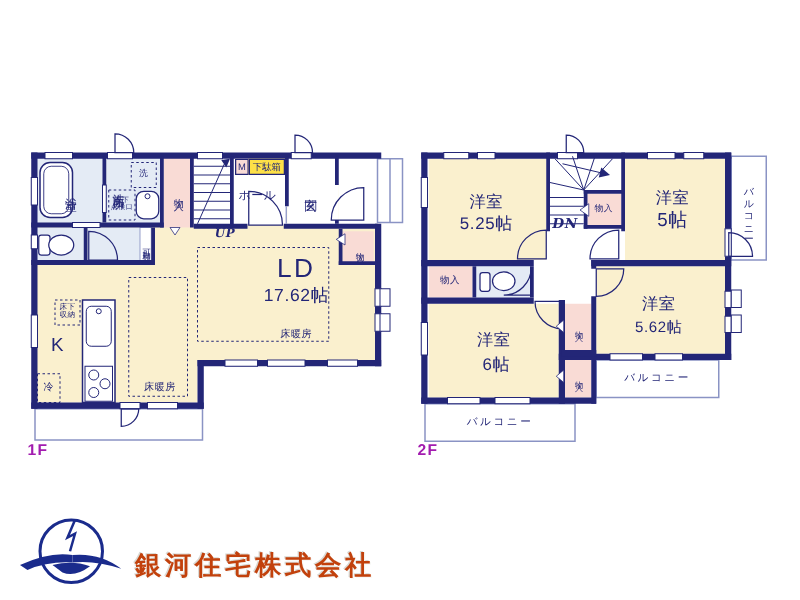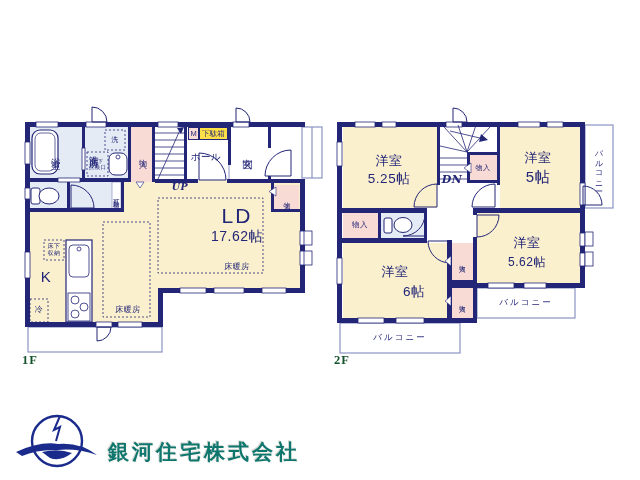--- a/index.html
+++ b/index.html
@@ -5,23 +5,23 @@
   html,body{margin:0;padding:0;background:#fff;}
   #stage{position:relative;width:640px;height:480px;background:#ffffff;overflow:hidden;
          font-family:"Liberation Sans","DejaVu Sans",sans-serif;}
   svg{position:absolute;left:0;top:0;}
   .lbl{position:absolute;color:#232677;transform:translate(-50%,-50%);
        white-space:pre-line;text-align:center;line-height:1.18;letter-spacing:0.5px;}
   .v{writing-mode:vertical-rl;letter-spacing:1.5px;line-height:1;}
   .it{font-style:italic;font-family:"DejaVu Serif","Liberation Serif",serif;font-weight:bold;}
   .box{position:absolute;border:1px solid #232677;color:#232677;display:flex;
        align-items:center;justify-content:center;font-size:7.5px;line-height:1;}
-  .fl{position:absolute;font-weight:bold;color:#14532d;font-size:12.5px;letter-spacing:1px;font-family:Liberation Serif, serif;}
+  .fl{position:absolute;font-weight:bold;color:#a21caf;font-size:12.5px;letter-spacing:1px;}
   .company{position:absolute;left:108px;top:438px;font-size:21px;font-weight:bold;
-       color:#0f766e;letter-spacing:3px;
+       color:#c2410c;letter-spacing:3px;
        text-shadow:1px 1px 0 #f7f7f4,-1px -1px 0 #d9d9d4;text-align:center;}
 </style>
 </head>
 <body>
 
 <div id="stage">
 
 <svg width="640" height="480" viewBox="0 0 640 480">
 
   <g>
@@ -273,21 +273,21 @@
 収納</div>
 <div class="fl" style="left:22px;top:353px">1F</div>
 
 <div class="lbl" style="left:389px;top:161px;font-size:13px">洋室</div>
 <div class="lbl" style="left:389px;top:179px;font-size:13.5px">5.25帖</div>
 <div class="lbl" style="left:538px;top:158px;font-size:13px">洋室</div>
 <div class="lbl" style="left:538px;top:177px;font-size:15px">5帖</div>
 <div class="lbl" style="left:527px;top:243px;font-size:13px">洋室</div>
 <div class="lbl" style="left:527px;top:262px;font-size:12px">5.62帖</div>
 <div class="lbl" style="left:395px;top:272px;font-size:13px">洋室</div>
-<div class="lbl" style="left:414px;top:292px;font-size:13.5px">6帖</div>
+<div class="lbl" style="left:397px;top:292px;font-size:13.5px">6帖</div>
 <div class="lbl it" style="left:452px;top:180px;font-size:11px">DN</div>
 <div class="lbl" style="left:483px;top:168px;font-size:7px">物入</div>
 <div class="lbl" style="left:360px;top:225px;font-size:7.5px">物入</div>
 <div class="lbl v" style="left:462px;top:261px;font-size:6.5px">物入</div>
 <div class="lbl v" style="left:462px;top:301px;font-size:6.5px">物入</div>
 <div class="lbl v" style="left:598px;top:166px;font-size:8px">バルコニー</div>
 <div class="lbl" style="left:526px;top:302px;font-size:8.5px;letter-spacing:2px">バルコニー</div>
 <div class="lbl" style="left:400px;top:337px;font-size:8.5px;letter-spacing:2px">バルコニー</div>
 <div class="fl" style="left:334px;top:353px">2F</div>
 

